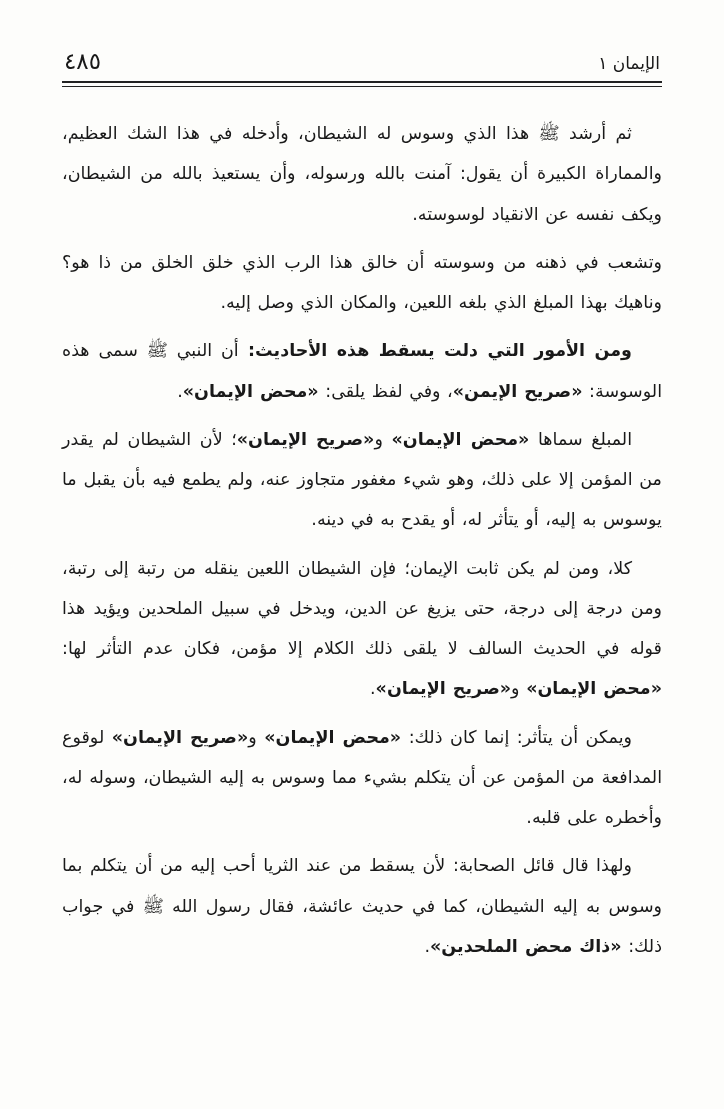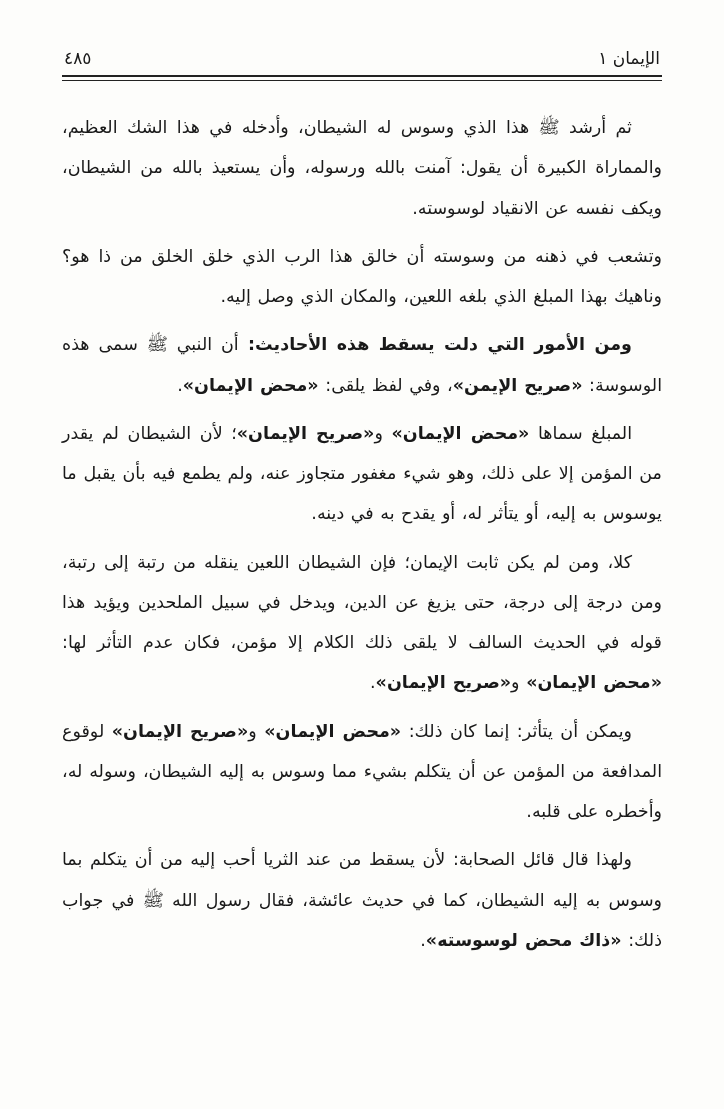--- a/index.html
+++ b/index.html
@@ -26,21 +26,21 @@
     justify-content: space-between;
     align-items: baseline;
     padding: 0 2px 7px 2px;
   }
   .book-title {
     font-weight: normal;
     font-size: 17px;
     letter-spacing: 0.3px;
   }
   .page-number {
-    font-size: 17px;
+    font-size: 23px;
   }
   .double-rule {
     height: 3px;
     border-top: 2px solid #222222;
     border-bottom: 1px solid #222222;
     margin: 0 0 16px 0;
   }
   .page-body {
     padding-top: 2px;
   }
@@ -68,15 +68,15 @@
     <span class="page-number">٤٨٥</span>
   </div>
   <div class="double-rule"></div>
   <div class="page-body">
       <p class="para indent"><span>ثم أرشد ﷺ هذا الذي وسوس له الشيطان، وأدخله في هذا الشك العظيم، والمماراة الكبيرة أن يقول: آمنت بالله ورسوله، وأن يستعيذ بالله من الشيطان، ويكف نفسه عن الانقياد لوسوسته.</span></p>
       <p class="para"><span>وتشعب في ذهنه من وسوسته أن خالق هذا الرب الذي خلق الخلق من ذا هو؟ وناهيك بهذا المبلغ الذي بلغه اللعين، والمكان الذي وصل إليه.</span></p>
       <p class="para indent"><span class="bold">ومن الأمور التي دلت يسقط هذه الأحاديث: </span><span>أن النبي ﷺ سمى هذه الوسوسة: </span><span class="bold">«صريح الإيمن»</span><span>، وفي لفظ يلقى: </span><span class="bold">«محض الإيمان»</span><span>.</span></p>
       <p class="para indent"><span>المبلغ سماها </span><span class="bold">«محض الإيمان»</span><span> و</span><span class="bold">«صريح الإيمان»</span><span>؛ لأن الشيطان لم يقدر من المؤمن إلا على ذلك، وهو شيء مغفور متجاوز عنه، ولم يطمع فيه بأن يقبل ما يوسوس به إليه، أو يتأثر له، أو يقدح به في دينه.</span></p>
       <p class="para indent"><span>كلا، ومن لم يكن ثابت الإيمان؛ فإن الشيطان اللعين ينقله من رتبة إلى رتبة، ومن درجة إلى درجة، حتى يزيغ عن الدين، ويدخل في سبيل الملحدين ويؤيد هذا قوله في الحديث السالف لا يلقى ذلك الكلام إلا مؤمن، فكان عدم التأثر لها: </span><span class="bold">«محض الإيمان»</span><span> و</span><span class="bold">«صريح الإيمان»</span><span>.</span></p>
       <p class="para indent"><span>ويمكن أن يتأثر: إنما كان ذلك: </span><span class="bold">«محض الإيمان»</span><span> و</span><span class="bold">«صريح الإيمان»</span><span> لوقوع المدافعة من المؤمن عن أن يتكلم بشيء مما وسوس به إليه الشيطان، وسوله له، وأخطره على قلبه.</span></p>
-      <p class="para indent"><span>ولهذا قال قائل الصحابة: لأن يسقط من عند الثريا أحب إليه من أن يتكلم بما وسوس به إليه الشيطان، كما في حديث عائشة، فقال رسول الله ﷺ في جواب ذلك: </span><span class="bold">«ذاك محض لوسوسته»</span><span>.</span></p>
+      <p class="para indent"><span>ولهذا قال قائل الصحابة: لأن يسقط من عند الثريا أحب إليه من أن يتكلم بما وسوس به إليه الشيطان، كما في حديث عائشة، فقال رسول الله ﷺ في جواب ذلك: </span><span class="bold">«ذاك محض الملحدين»</span><span>.</span></p>
     </div>
 </div>
 
 </body></html>

